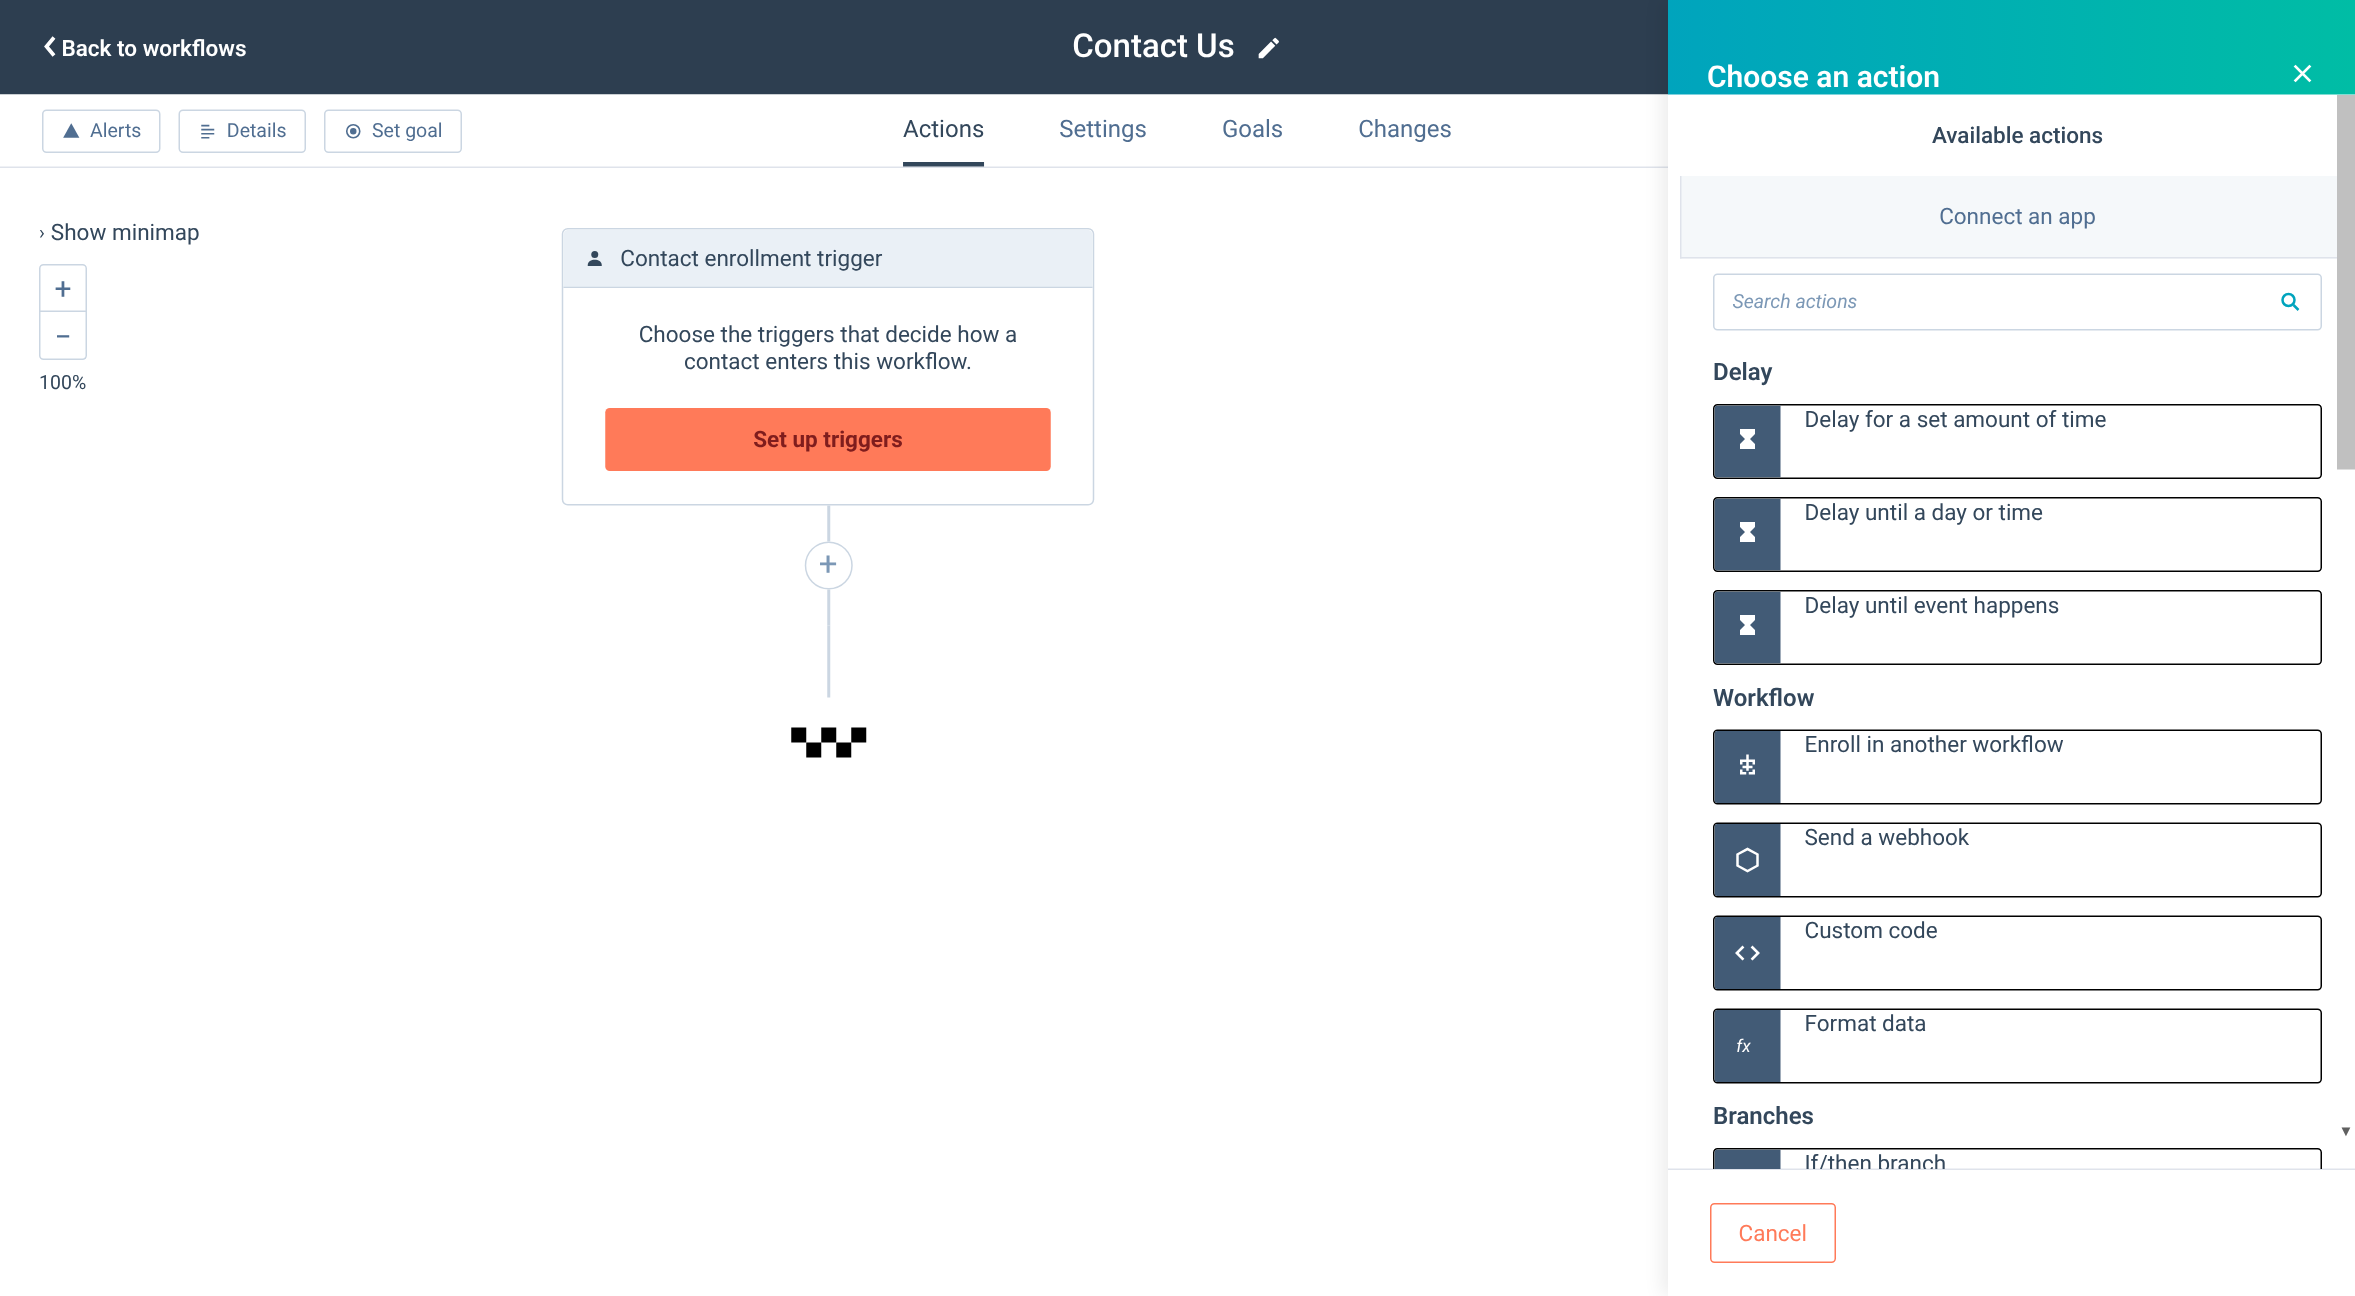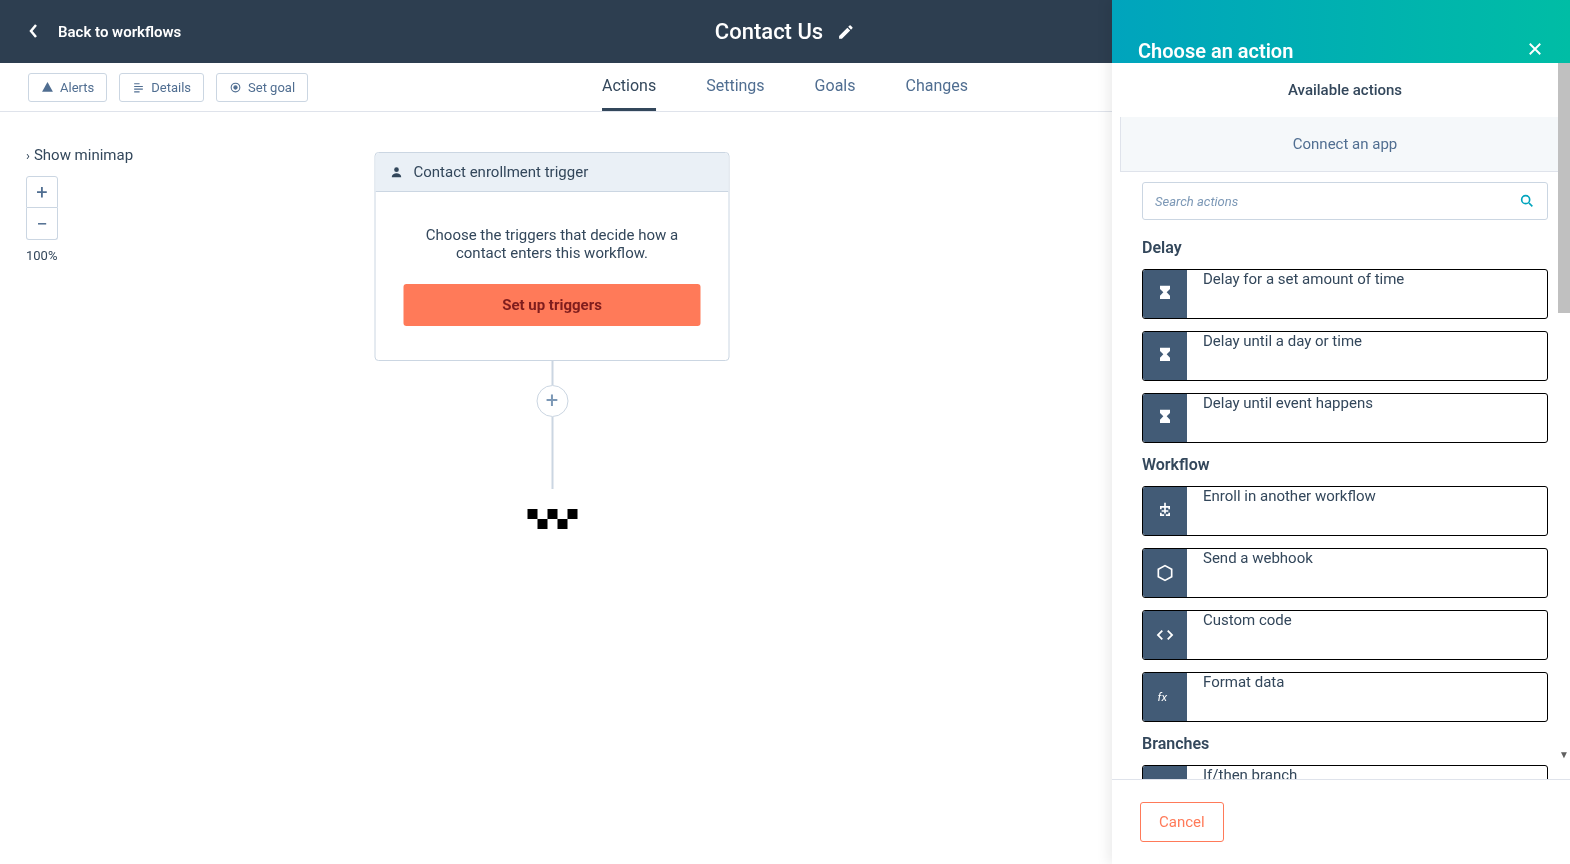--- a/index.html
+++ b/index.html
@@ -1,19 +1,19 @@
 <!DOCTYPE html>
 <html><head>
 <meta charset="utf-8">
 <style>
 * { box-sizing: border-box; margin: 0; padding: 0; font-family: -apple-system, BlinkMacSystemFont, "Segoe UI", Roboto, sans-serif; }
 html, body { width: 1570px; height: 864px; overflow: hidden; background: #fff; }
 
 .topbar { height: 63px; background: #2d3e50; color: #fff; display: flex; align-items: center; padding: 0 28px; position: relative; }
-.back-link { display: flex; align-items: flex-start; gap: 18px; font-weight: 600; font-size: 15px; cursor: pointer; }
+.back-link { display: flex; align-items: flex-start; gap: 1px; font-weight: 600; font-size: 15px; cursor: pointer; }
 .back-link svg { width: 12px; height: 16px; }
 .title-wrap { position: absolute; left: 50%; transform: translateX(-50%); display: flex; align-items: center; gap: 14px; font-size: 22px; font-weight: 500; }
 .title-wrap svg { width: 18px; height: 18px; }
 
 .sub-toolbar { height: 49px; background: #fff; border-bottom: 1px solid #dfe3eb; display: flex; align-items: center; padding: 0 28px; gap: 12px; position: relative; }
 .tb-btn { border: 1px solid #cbd6e2; background: #fff; color: #506e91; font-size: 13px; padding: 6px 12px; border-radius: 3px; display: inline-flex; align-items: center; gap: 6px; cursor: pointer; }
 .tb-btn svg { width: 13px; height: 13px; }
 .tabs-center { position: absolute; left: 50%; transform: translateX(-50%); display: flex; gap: 50px; height: 100%; align-items: center; }
 .tab { font-size: 16px; color: #506e91; height: 100%; display: flex; align-items: center; cursor: pointer; border-bottom: 3px solid transparent; }
 .tab.active { color: #33475b; font-weight: 400; border-bottom-color: #33475b; }
@@ -25,21 +25,21 @@
 .zoom-btn { width: 32px; height: 32px; border: 1px solid #cbd6e2; background: #fff; color: #506e91; font-size: 20px; cursor: pointer; display: flex; align-items: center; justify-content: center; }
 .zoom-stack { margin-top: 12px; }
 .zoom-in { border-top-left-radius: 3px; border-top-right-radius: 3px; }
 .zoom-out { border-bottom-left-radius: 3px; border-bottom-right-radius: 3px; border-top: none; }
 .zoom-pct { font-size: 13px; color: #33475b; margin-top: 8px; }
 
 .flow { position: absolute; top: 40px; left: 50%; transform: translateX(-50%); display: flex; flex-direction: column; align-items: center; }
 .trigger-card { width: 355px; border: 1px solid #cbd6e2; border-radius: 4px; background: #fff; }
 .trigger-head { background: #eaf0f6; border-bottom: 1px solid #cbd6e2; padding: 10px 14px; display: flex; align-items: center; gap: 10px; color: #33475b; font-size: 15px; border-top-left-radius: 4px; border-top-right-radius: 4px; }
 .trigger-head svg { width: 14px; height: 14px; fill: #33475b; }
-.trigger-body { padding: 34px 28px; text-align: center; color: #33475b; font-size: 15px; }
+.trigger-body { padding: 22px 28px; text-align: center; color: #33475b; font-size: 15px; }
 .setup-btn { margin-top: 22px; width: 100%; background: #ff7a59; border: none; color: #7f1d1d; font-size: 15px; padding: 12px 0; border-radius: 3px; cursor: pointer; font-weight: bold; }
 
 .connector { width: 2px; height: 24px; background: #cbd6e2; }
 .add-plus { width: 32px; height: 32px; border-radius: 50%; border: 1px solid #cbd6e2; background: #fff; color: #7c98b6; font-size: 22px; display: flex; align-items: center; justify-content: center; cursor: pointer; line-height: 1; }
 
 .new-action-card { width: 355px; border: 2px solid #00bda5; border-radius: 4px; background: #fff; padding: 30px 0; text-align: center; color: #7c98b6; font-size: 15px; box-shadow: 0 0 0 3px rgba(0,189,165,0.08); }
 
 .end-flag { margin-top: 20px; display: grid; grid-template-columns: repeat(5, 10px); grid-template-rows: repeat(2, 10px); }
 .end-flag div { width: 10px; height: 10px; }
 

